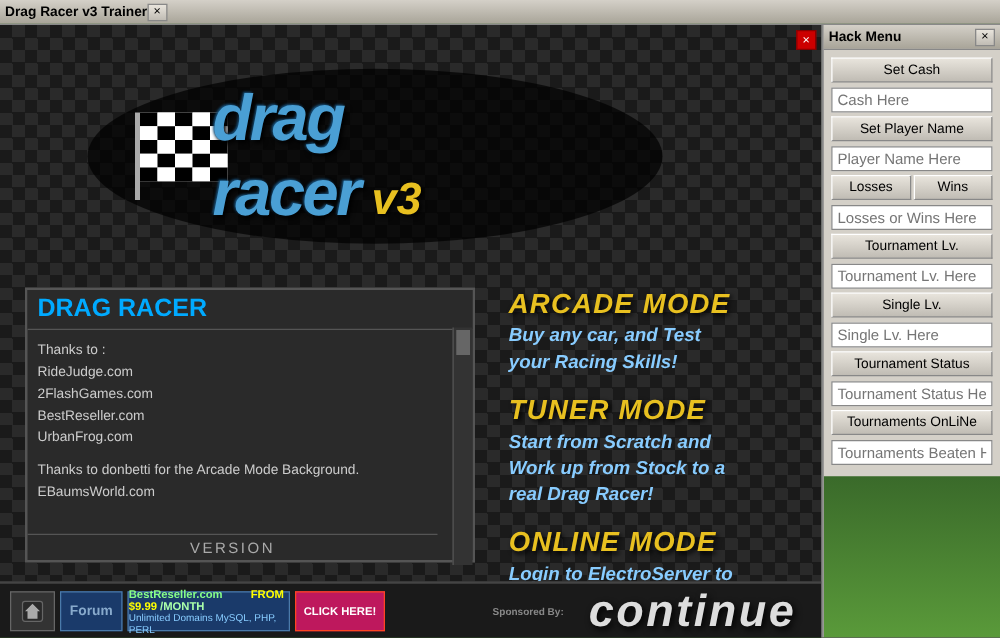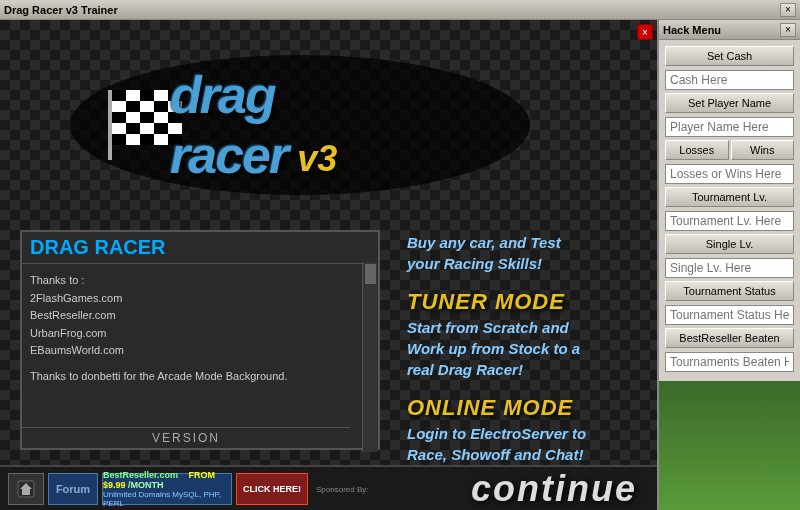--- a/index.html
+++ b/index.html
@@ -11,21 +11,21 @@
       background: #4a7a3a;
       position: relative;
     }
 
     
     .title-bar {
       background: linear-gradient(to bottom, #d4d0c8, #a8a498);
       height: 20px;
       display: flex;
       align-items: center;
-      justify-content: space-between;
+      justify-content: flex-start;
       padding: 0 4px;
       border-bottom: 1px solid #888;
       position: relative;
       z-index: 10;
     }
     .title-bar-text {
       font-size: 11px;
       font-weight: bold;
       color: #000;
     }
@@ -435,33 +435,35 @@
           <span class="logo-racer">racer</span>
           <span class="logo-v3">v3</span>
         </div>
       </div>
     </div>
 
     <div class="info-box">
       <div class="info-box-title">DRAG RACER</div>
       <div class="info-box-content">
         <div>Thanks to :</div>
+        <div>RideJudge.com</div>
         <div>2FlashGames.com</div>
         <div>BestReseller.com</div>
         <div>UrbanFrog.com</div>
+        <div style="margin-top:8px;">Thanks to donbetti for the Arcade Mode Background.</div>
         <div>EBaumsWorld.com</div>
-        <div style="margin-top:8px;">Thanks to donbetti for the Arcade Mode Background.</div>
       </div>
       <div class="info-box-scrollbar">
         <div style="background:#666; height:20px; margin:2px;"></div>
       </div>
       <div class="info-box-version">version</div>
     </div>
 
     <div class="game-modes">
+      <div class="mode-title">aRCaDe MoDe</div>
       <div class="mode-desc">Buy any car, and Test<br>your Racing Skills!</div>
 
       <div class="mode-title">TuNeR MoDe</div>
       <div class="mode-desc">Start from Scratch and<br>Work up from Stock to a<br>real Drag Racer!</div>
 
       <div class="mode-title">OnLiNe MoDe</div>
       <div class="mode-desc">Login to ElectroServer to<br>Race, Showoff and Chat!</div>
     </div>
 
     <div class="bottom-bar">
@@ -471,34 +473,34 @@
             <rect x="2" y="2" width="16" height="16" rx="2" fill="#2a2a2a" stroke="#666" stroke-width="1"></rect>
             <polygon points="10,4 16,10 14,10 14,16 6,16 6,10 4,10" fill="#aaa"></polygon>
           </svg>
         </div>
         <div class="forum-btn">
           <span>Forum</span>
         </div>
         <div style="background:#1a3a6a; border:1px solid #4a7aaa; width:130px; height:32px; display:flex; flex-direction:column; align-items:center; justify-content:center;">
           <div style="color:#88ff88; font-size:9px; font-weight:bold;">
             <span>BestReseller.com</span>
-            <span style="color:#ffff00; margin-left:8px;">FROM</span>
+            <span style="color:#ffff00; margin-left:20px;">FROM</span>
             <span style="color:#ffff00; font-weight:bold;">$9.99</span>
             <span style="color:#aaffaa;">/MONTH</span>
           </div>
           <div style="color:#88ccff; font-size:8px; display:flex; gap:6px;">
             <span>Unlimited Domains  MySQL, PHP, PERL</span>
           </div>
         </div>
-        <div style="background:#7f1d1d; color:white; font-size:9px; font-weight:bold; padding:2px 6px; border:1px solid #ff4422; cursor:pointer; height:32px; display:flex; align-items:center;">
+        <div style="background:#be185d; color:white; font-size:9px; font-weight:bold; padding:2px 6px; border:1px solid #ff4422; cursor:pointer; height:32px; display:flex; align-items:center;">
           <span>CLICK HERE!</span>
         </div>
       </div>
       <div style="flex:1;">
-        <div style="color:#888; font-size:8px; text-align:left; margin-top:2px;">Sponsored By:</div>
+        <div style="color:#888; font-size:8px; text-align:right; margin-top:2px;font-weight:bold;">Sponsored By:</div>
       </div>
       <div class="continue-btn">continue</div>
     </div>
   </div>
 
   <div class="hack-panel">
     <div class="hack-title-bar">
       <span class="hack-title-text">Hack Menu</span>
       <div class="hack-close">×</div>
     </div>
@@ -517,20 +519,20 @@
 
       <button class="hack-btn">Tournament Lv.</button>
       <input class="hack-input" type="text" placeholder="Tournament Lv. Here" style="">
 
       <button class="hack-btn">Single Lv.</button>
       <input class="hack-input" type="text" placeholder="Single Lv. Here" style="">
 
       <button class="hack-btn">Tournament Status</button>
       <input class="hack-input" type="text" placeholder="Tournament Status Here" style="">
 
-      <button class="hack-btn">BestReseller Beaten</button>
+      <button class="hack-btn">Tournaments OnLiNe</button>
       <input class="hack-input" type="text" placeholder="Tournaments Beaten Her" style="">
 
       <div style="flex:1; background: linear-gradient(to bottom, #3a6a2a, #5a9a3a); min-height:60px; margin: 6px -6px -6px -6px;"></div>
     </div>
   </div>
 
 </div>
 
 </body></html>

